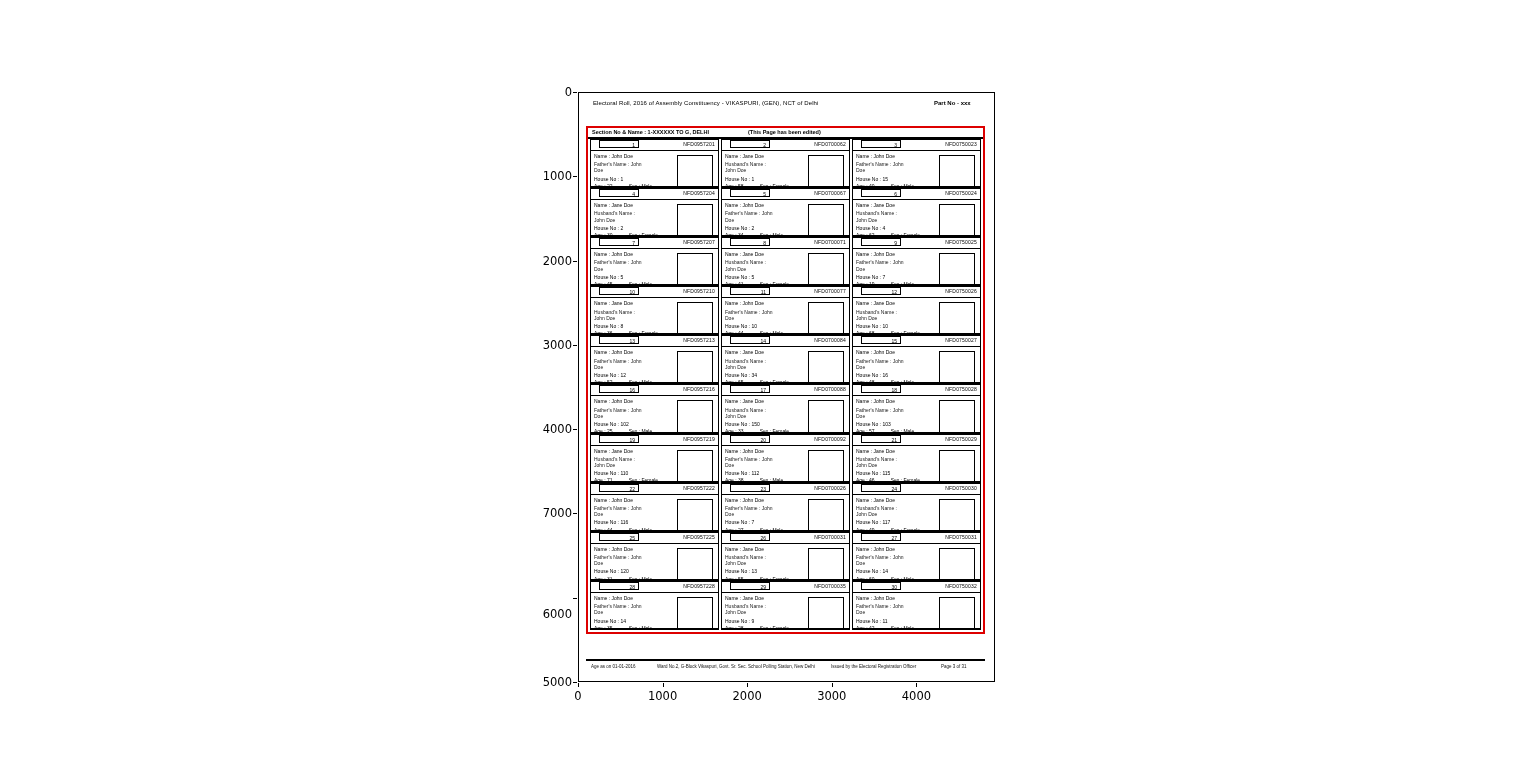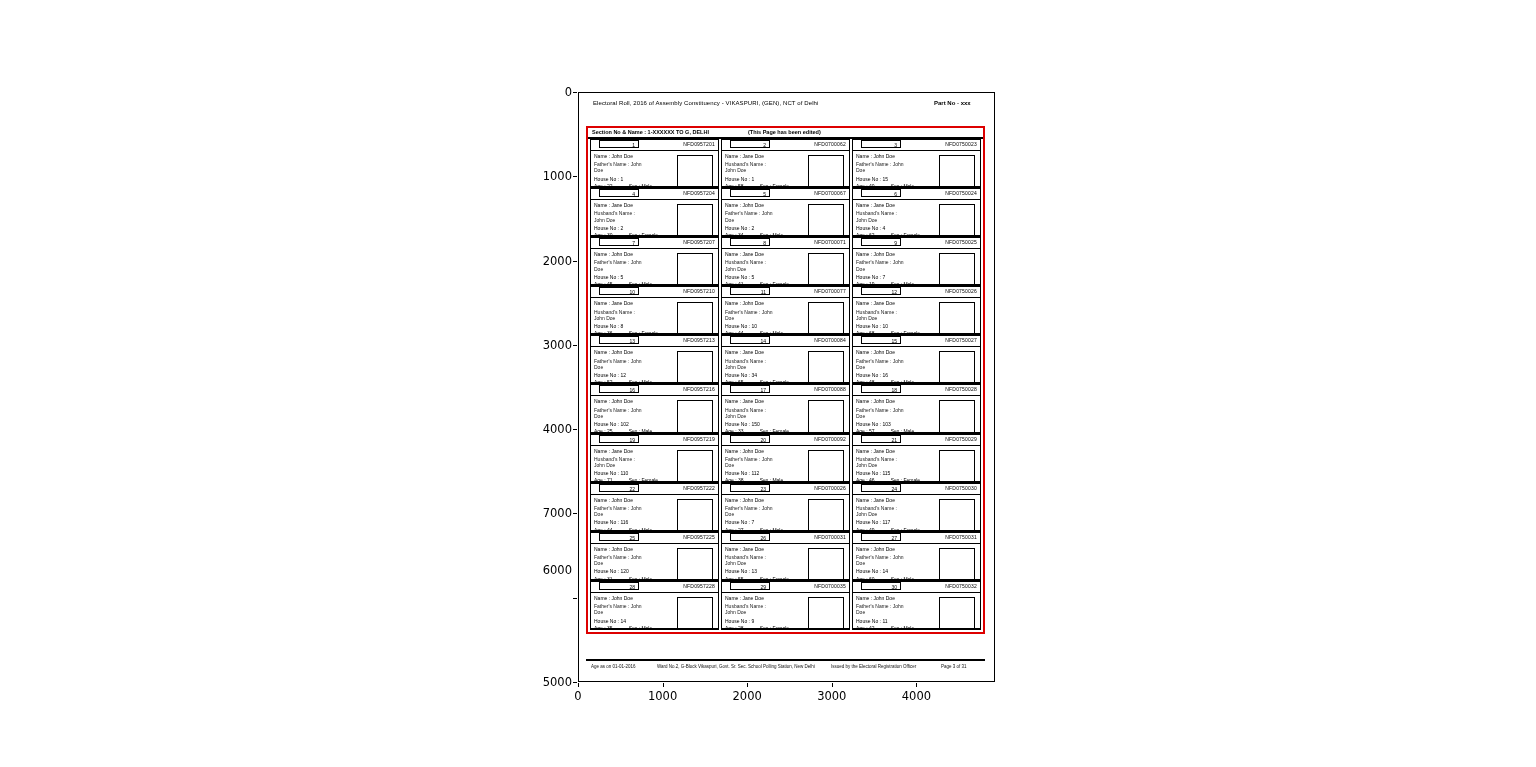--- a/index.html
+++ b/index.html
@@ -56,21 +56,21 @@
       <div class="yt" style="left: 528px; top: 170.286px;">1000</div>
       <div class="ytick" style="left: 573px; top: 176.286px;"></div>
       <div class="yt" style="left: 528px; top: 254.571px;">2000</div>
       <div class="ytick" style="left: 573px; top: 260.571px;"></div>
       <div class="yt" style="left: 528px; top: 338.857px;">3000</div>
       <div class="ytick" style="left: 573px; top: 344.857px;"></div>
       <div class="yt" style="left: 528px; top: 423.143px;">4000</div>
       <div class="ytick" style="left: 573px; top: 429.143px;"></div>
       <div class="yt" style="left: 528px; top: 507.429px;">7000</div>
       <div class="ytick" style="left: 573px; top: 513.429px;"></div>
-      <div class="yt" style="left: 528px; top: 564px;">6000</div>
+      <div class="yt" style="left: 528px; top: 608px;">6000</div>
       <div class="ytick" style="left: 573px; top: 597.714px;"></div>
       <div class="yt" style="left: 528px; top: 676px;">5000</div>
       <div class="ytick" style="left: 573px; top: 682px;"></div>
       <div class="xt" style="left: 554px; top: 690px;">0</div>
       <div class="xtick" style="left: 578px; top: 683px;"></div>
       <div class="xt" style="left: 638.6px; top: 690px;">1000</div>
       <div class="xtick" style="left: 662.6px; top: 683px;"></div>
       <div class="xt" style="left: 723.2px; top: 690px;">2000</div>
       <div class="xtick" style="left: 747.2px; top: 683px;"></div>
       <div class="xt" style="left: 807.8px; top: 690px;">3000</div>

